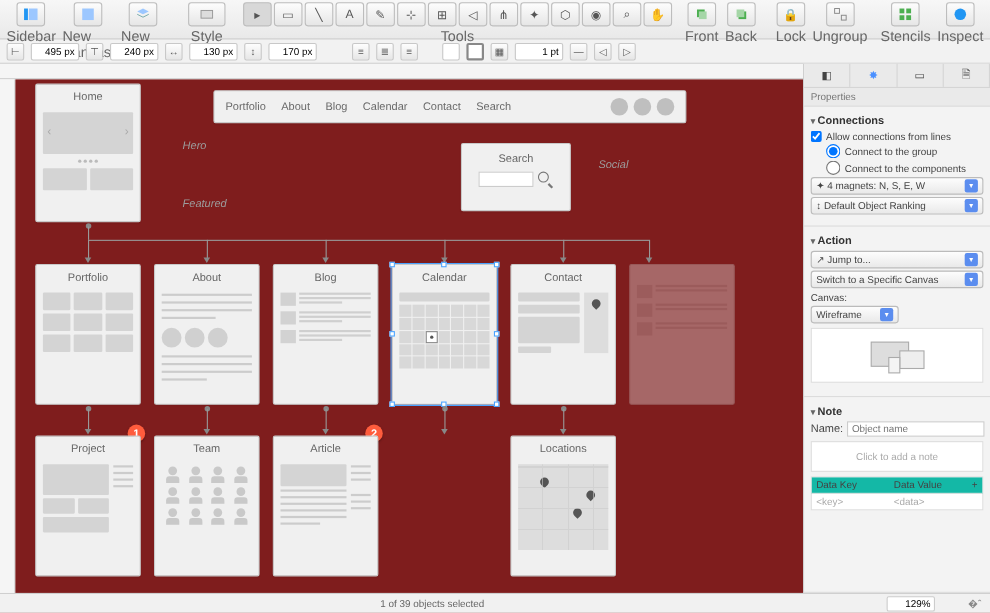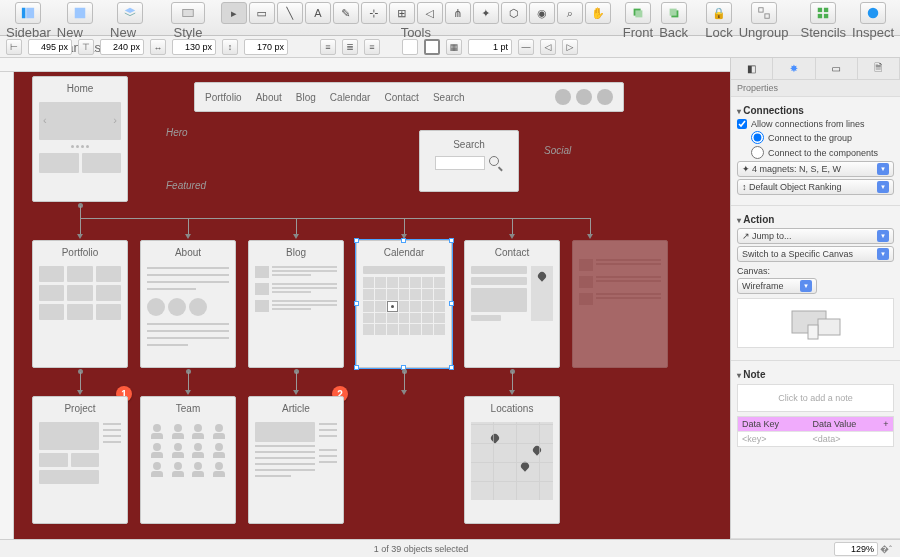--- a/index.html
+++ b/index.html
@@ -80,27 +80,27 @@
 .seg div{ flex:1; text-align:center; padding:2px 0; font-size:9px; background:linear-gradient(#fdfdfd,#e9e9e9); }
 .seg div.active{ background:#4a90ff; color:#fff; }
 .chk { display:flex; align-items:center; gap:4px; margin:2px 0; font-size:9px; }
 .chk input{width:10px;height:10px;}
 .radio { display:flex; align-items:center; gap:4px; margin:2px 0 2px 14px; font-size:9px;}
 .select { display:flex; align-items:center; background:linear-gradient(#fdfdfd,#e9e9e9); border:1px solid #bbb; border-radius:3px; padding:1px 4px; font-size:9px; margin:2px 0; }
 .select span.arrow-sel{margin-left:auto;width:12px;height:12px;background:#5b8def;border-radius:2px;color:#fff;display:flex;align-items:center;justify-content:center;font-size:7px;}
 .thumb-preview{background:#fff;border:1px solid #ddd;height:50px;margin:4px 0;display:flex;align-items:center;justify-content:center;}
 .note-box { background:#fff; border:1px solid #ddd; height:28px; margin:4px 0; display:flex; align-items:center; justify-content:center; color:#aaa; font-size:9px;}
 .note-table { border:1px solid #ddd; background:#fff; font-size:9px;}
-.note-table .hdr{display:flex;background:#f0abfc;border-bottom:1px solid #e4e4e4;}
+.note-table .hdr{display:flex;background:#14b8a6;border-bottom:1px solid #e4e4e4;}
 .note-table .hdr div{flex:1;padding:2px 4px;}
 .note-table .row{display:flex;}
 .note-table .row div{flex:1;padding:2px 4px;color:#aaa;}
 
 
-.status { height: 18px; background: #f1f1f1; border-top: 1px solid #cfcfcf; display:flex; align-items:center; padding:0 8px; font-size:9px; color:#666;}
+.status { height: 18px; background: #f1f1f1; border-top: 1px solid #cfcfcf; display:flex; align-items:center; padding:0 8px; font-size:9px; color:#666;gap:28px;}
 .status .spacer{flex:1;}
 .zoom-field{width:44px;height:14px;background:#fff;border:1px solid #ccc;border-radius:2px;text-align:right;padding:0 3px;font-size:9px;}
 
 .search-card{display:flex;flex-direction:column;align-items:center;gap:6px;padding:8px;}
 .search-card .field{display:flex;gap:4px;align-items:center;}
 .search-card .field .inp{width:50px;height:14px;background:#fff;border:1px solid #ccc;}
 .mag{width:14px;height:14px;position:relative;}
 .mag::before{content:"";position:absolute;width:8px;height:8px;border:1.5px solid #777;border-radius:50%;top:0;left:0;}
 .mag::after{content:"";position:absolute;width:5px;height:1.5px;background:#777;transform:rotate(45deg);bottom:1px;right:0;}
 </style>
@@ -658,20 +658,24 @@
         <svg width="60" height="36" viewBox="0 0 60 36">
             <rect x="6" y="6" width="34" height="22" fill="#ddd" stroke="#aaa"></rect>
             <rect x="32" y="14" width="22" height="16" fill="#eee" stroke="#aaa"></rect>
             <rect x="22" y="20" width="10" height="14" fill="#f4f4f4" stroke="#aaa"></rect>
           </svg>
       </div>
     </div>
 
     <div class="insp-section" style="flex:1">
       <div class="disclosure">Note</div>
+      <div style="display:flex;align-items:center;gap:4px;margin:3px 0">
+        <span>Name:</span>
+        <input style="flex: 1 1 0%; height: 14px; border: 1px solid rgb(204, 204, 204); font-size: 9px; padding: 0px 3px; color: rgb(170, 170, 170);" placeholder="Object name">
+      </div>
       <div class="note-box">Click to add a note</div>
       <div class="note-table">
         <div class="hdr">
             <div>Data Key</div>
             <div>Data Value</div>
             <div style="flex:0 0 14px;text-align:center">+</div>
           </div>
         <div class="row">
             <div>&lt;key&gt;</div>
             <div>&lt;data&gt;</div>

